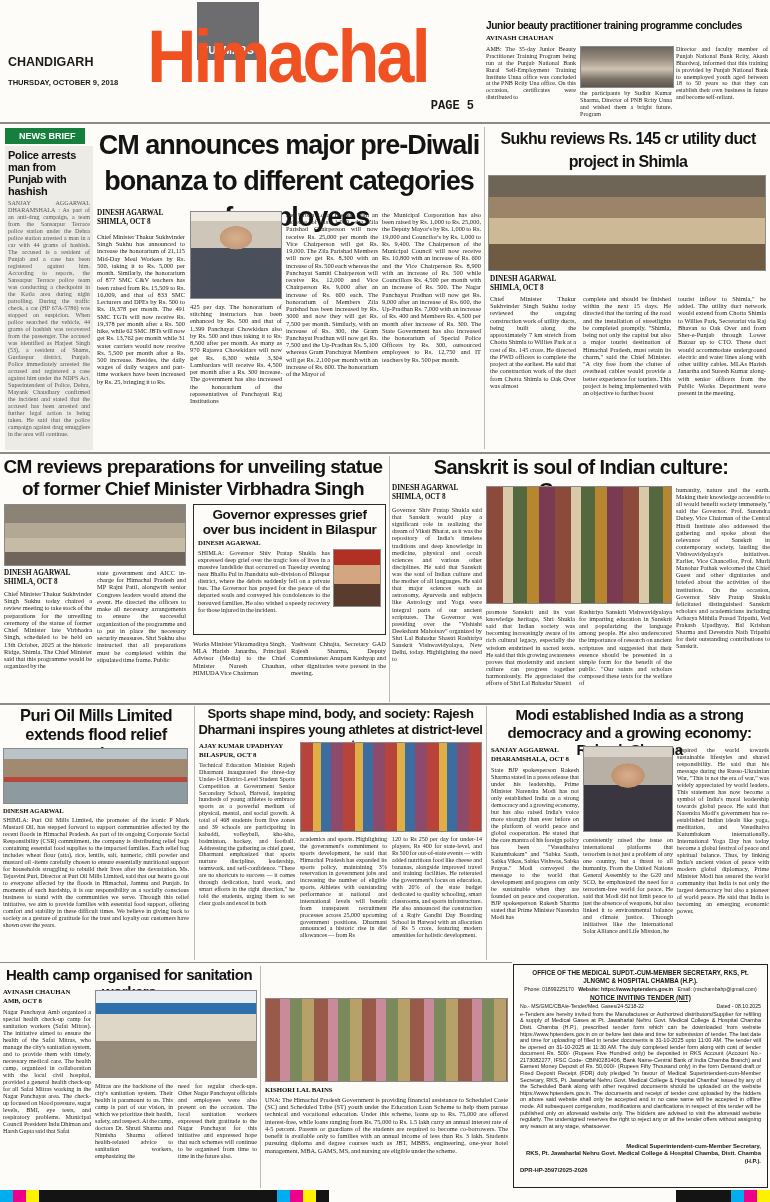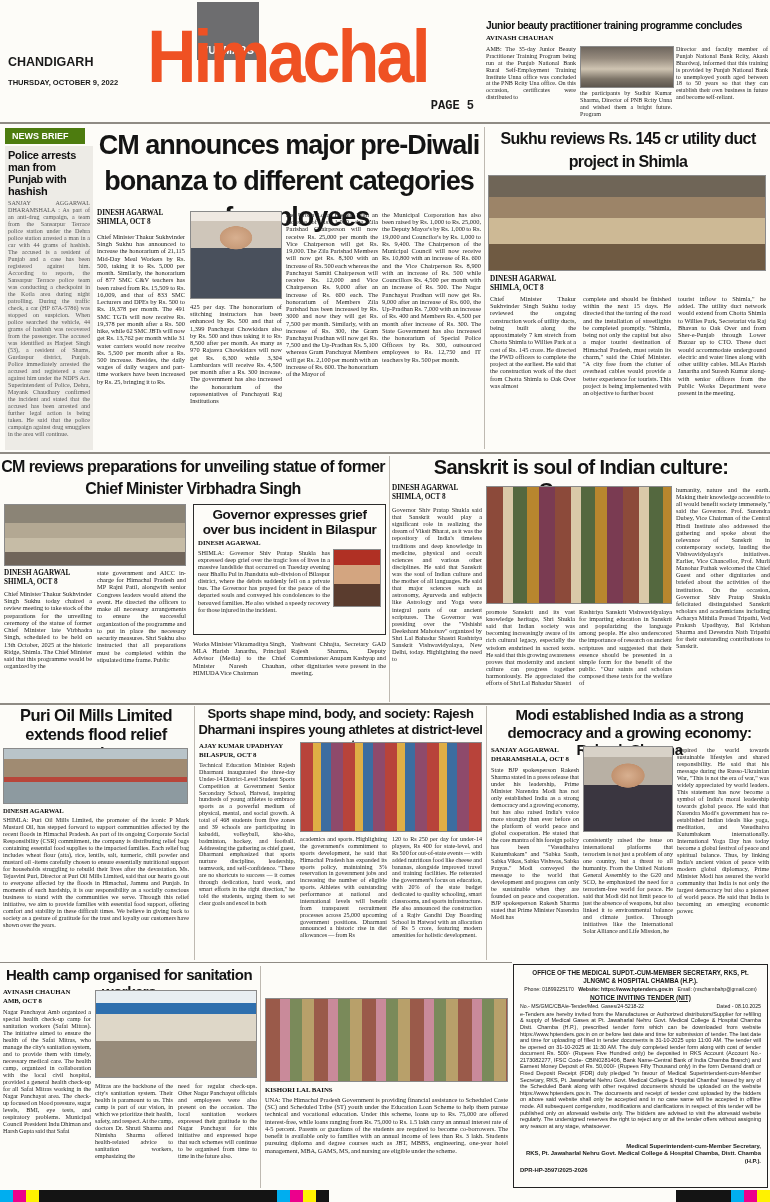--- a/index.html
+++ b/index.html
@@ -9,22 +9,22 @@
   .hl{font-family:"Liberation Sans",sans-serif;font-weight:700;color:#141414;
       text-align:center;letter-spacing:-0.4px;}
   .bt{font-size:6.4px;line-height:1.13;text-align:justify;overflow:hidden;color:#232323;
       word-spacing:-0.4px;}
   .by{font-weight:700;font-size:7.2px;line-height:1.3;color:#0e0e0e;}
   .ph{border:1px solid #8a8a8a;}
   .vdiv{background:#beb9b1;}
   .hdiv{background:#8f8b84;}
   .mast{font-family:"Liberation Sans",sans-serif;font-weight:800;color:#ef5123;
         letter-spacing:-3px;transform:scaleX(.92);transform-origin:center;}
-  .brieflabel{background:#4d7c0f;color:#fff;font-family:"Liberation Sans",sans-serif;
-        font-weight:700;font-size:9px;line-height:16px;padding-left:7px;}
+  .brieflabel{background:#15803d;color:#fff;font-family:"Liberation Sans",sans-serif;
+        font-weight:700;font-size:9px;line-height:16px;padding-left:14px;}
   .briefbox{background:#edebe6;padding:3px 3px;}
   .briefhead{font-family:"Liberation Sans",sans-serif;font-weight:700;font-size:11px;
         line-height:1.1;letter-spacing:-0.3px;color:#111;}
   .briefbody{font-size:6.1px;line-height:1.15;text-align:justify;color:#555;margin-top:3px;}
   .griefbox{border:1.5px solid #2b2b2b;background:#fdfcf8;padding:2px 4px;}
   .tenderbox{border:1.5px solid #222;background:#fdfcf8;padding:4px 6px;
         font-family:"Liberation Sans",sans-serif;}
   .tline{font-size:6.3px;font-weight:700;text-align:center;line-height:1.25;}
   .tcontact{font-size:5.2px;text-align:center;margin-top:1px;}
   .tcontact b{font-weight:700;}
@@ -54,21 +54,21 @@
   .yug{background:#6d6d6f;color:#fff;font-family:"Liberation Sans",sans-serif;font-weight:700;
        font-size:10px;display:flex;align-items:flex-end;justify-content:center;padding-bottom:4px;}
 </style>
 </head>
 <body>
 
 <div id="page">
 
   <div class="abs" style="left:8px;top:55px;width:120px;">
     <div style="font-family:'Liberation Sans',sans-serif;font-weight:700;font-size:12.5px;">CHANDIGARH</div>
-    <div style="font-family:'Liberation Sans',sans-serif;font-weight:700;font-size:7.6px;margin-top:9px;">THURSDAY, OCTOBER 9, 2022</div>
+    <div style="font-family:'Liberation Sans',sans-serif;font-weight:700;font-size:7.6px;margin-top:9px;">THURSDAY, OCTOBER 9, 2018</div>
   </div>
   <div class="abs yug" style="left:197px;top:2px;width:62px;height:58px;">YUGMARG</div>
   <div class="abs mast" style="left:95px;top:4px;width:385px;height:108px;font-size:74px;line-height:106px;text-align:center;">Himachal</div>
   <div class="abs" style="left:408px;top:99px;width:66px;text-align:right;font-family:Liberation Mono, monospace;font-weight:700;font-size:12px;">PAGE 5</div>
 
   <div class="abs" style="left:486px;top:20px;width:282px;height:102px;">
     <div class="hl" style="font-size:10.2px;text-align:left;line-height:1.1;">Junior beauty practitioner training programme concludes</div>
     <div class="by" style="margin-top:3px;font-size:6.8px;">AVINASH CHAUHAN</div>
     <div class="abs bt" style="left:0;top:26px;width:90px;height:74px;font-size:6.1px;">AMB: The 35-day Junior Beauty Practitioner Training Program being run at the Punjab National Bank Rural Self-Employment Training Institute Unna office was concluded at the PNB Rcity Una office. On this occasion, certificates were distributed to</div>
     <div class="abs" style="left:94px;top:26px;width:92px;height:74px;">
@@ -109,21 +109,21 @@
       <div class="by">SHIMLA, OCT 8</div>
     </div>
     <div class="abs bt" style="left:2px;top:168px;width:86px;height:152px;">Chief Minister Thakur Sukhvinder Singh Sukhu today reviewed the ongoing construction work of utility ducts, being built along the approximately 7 km stretch from Chotta Shimla to Willies Park at a cost of Rs. 145 crore. He directed the PWD officers to complete the project at the earliest. He said that the construction work of the duct from Chotta Shimla to Oak Over was almost</div>
     <div class="abs bt" style="left:95px;top:168px;width:88px;height:152px;">complete and should be finished within the next 15 days. He directed that the tarring of the road and the installation of streetlights be completed promptly. "Shimla, being not only the capital but also a major tourist destination of Himachal Pradesh, must retain its charm," said the Chief Minister. "A city free from the clutter of overhead cables would provide a better experience for tourists. This project is being implemented with an objective to further boost</div>
     <div class="abs bt" style="left:190px;top:168px;width:88px;height:152px;">tourist inflow to Shimla," he added. The utility duct network would extend from Chotta Shimla to Willies Park, Secretariat via Raj Bhavan to Oak Over and from Sher-e-Punjab through Lower Bazaar up to CTO. These duct would accommodate underground electric and water lines along with other utility cables. MLAs Harish Janartha and Suresh Kumar along-with senior officers from the Public Works Department were present in the meeting.</div>
   </div>
 
   <div class="abs hdiv" style="left:0;top:452px;width:770px;height:2px;"></div>
 
   <div class="abs" style="left:0;top:456px;width:386px;height:246px;">
-    <div class="hl" style="font-size:16px;line-height:22px;letter-spacing:-0.6px;">CM reviews preparations for unveiling statue of former Chief Minister Virbhadra Singh</div>
+    <div class="hl" style="font-size:19px;line-height:22px;letter-spacing:-0.6px;">CM reviews preparations for unveiling statue of former Chief Minister Virbhadra Singh</div>
     <div class="abs ph ph-meeting2" style="left:4px;top:48px;width:182px;height:62px;"></div>
     <div class="abs" style="left:4px;top:113px;width:110px;">
       <div class="by">DINESH AGARWAL</div>
       <div class="by">SHIMLA, OCT 8</div>
     </div>
     <div class="abs bt" style="left:4px;top:134px;width:88px;height:108px;">Chief Minister Thakur Sukhvinder Singh Sukhu today chaired a review meeting to take stock of the preparations for the unveiling ceremony of the statue of former Chief Minister late Virbhadra Singh, scheduled to be held on 13th October, 2025 at the historic Ridge, Shimla. The Chief Minister said that this programme would be organized by the</div>
     <div class="abs bt" style="left:97px;top:113px;width:89px;height:129px;">state government and AICC in-charge for Himachal Pradesh and MP Rajni Patil, alongwith senior Congress leaders would attend the event. He directed the officers to make all necessary arrangements to ensure the successful organization of the programme and to put in place the necessary security measures. Shri Sukhu also instructed that all preparations must be completed within the stipulated time frame. Public</div>
 
     <div class="abs griefbox" style="left:193px;top:48px;width:193px;height:131px;">
       <div class="hl" style="font-size:13.5px;line-height:15px;">Governor expresses grief over bus incident in Bilaspur</div>

